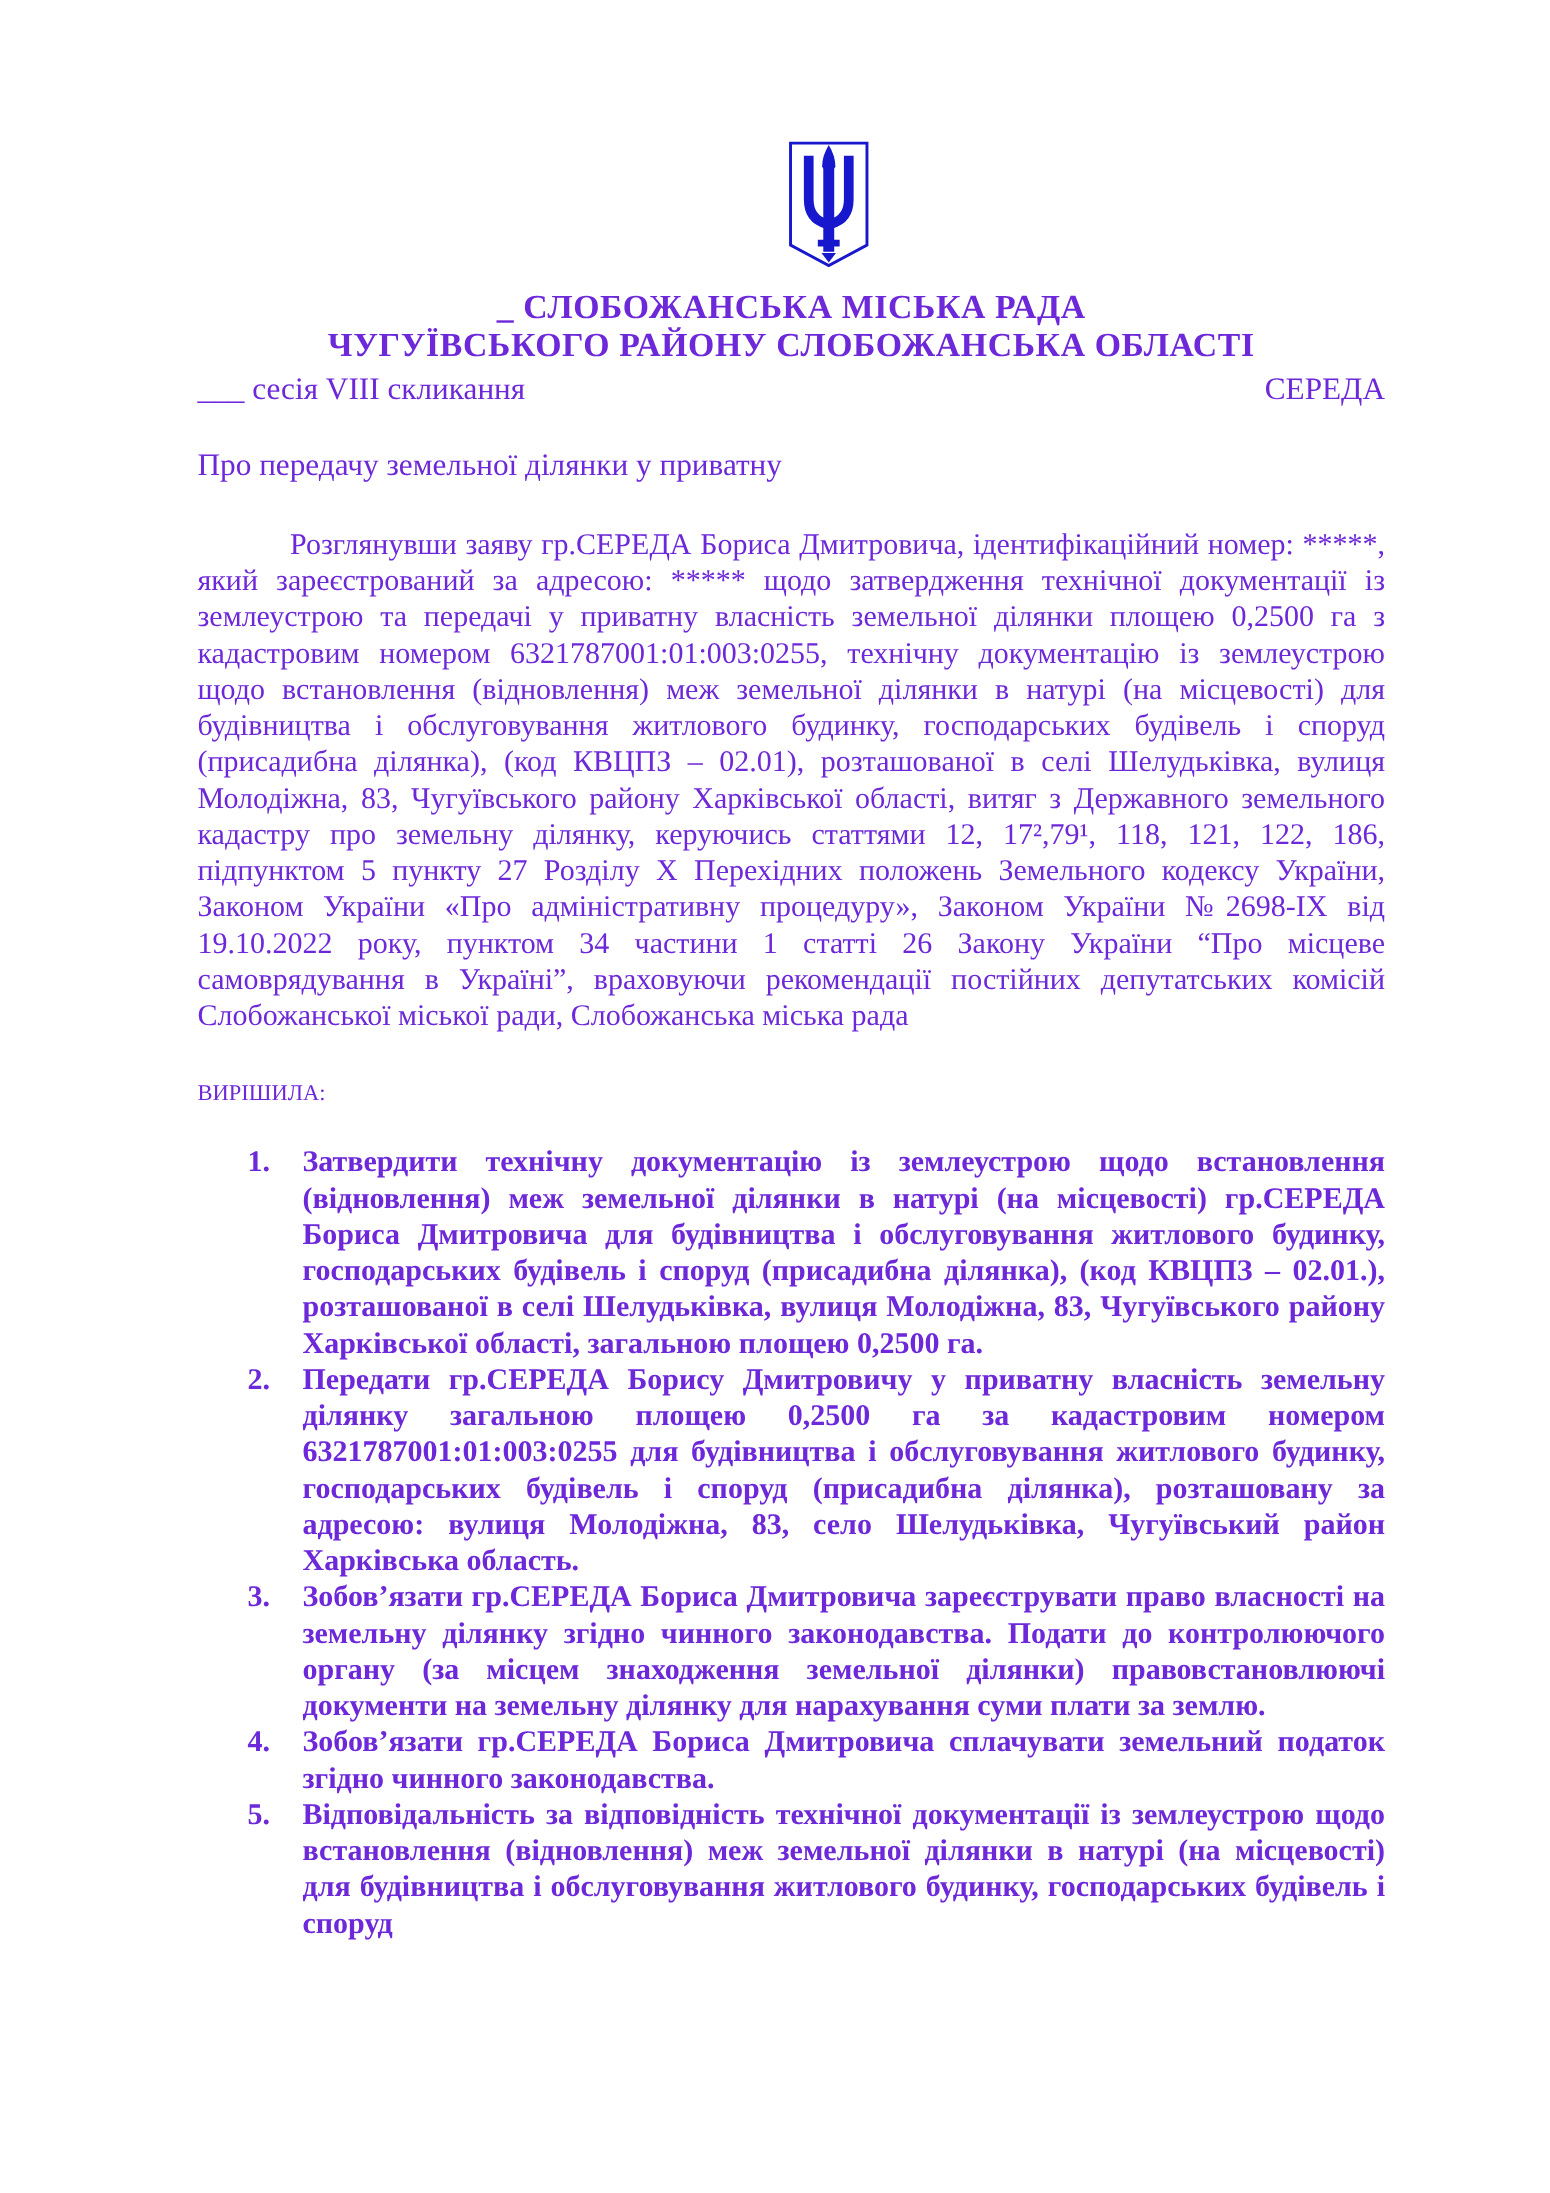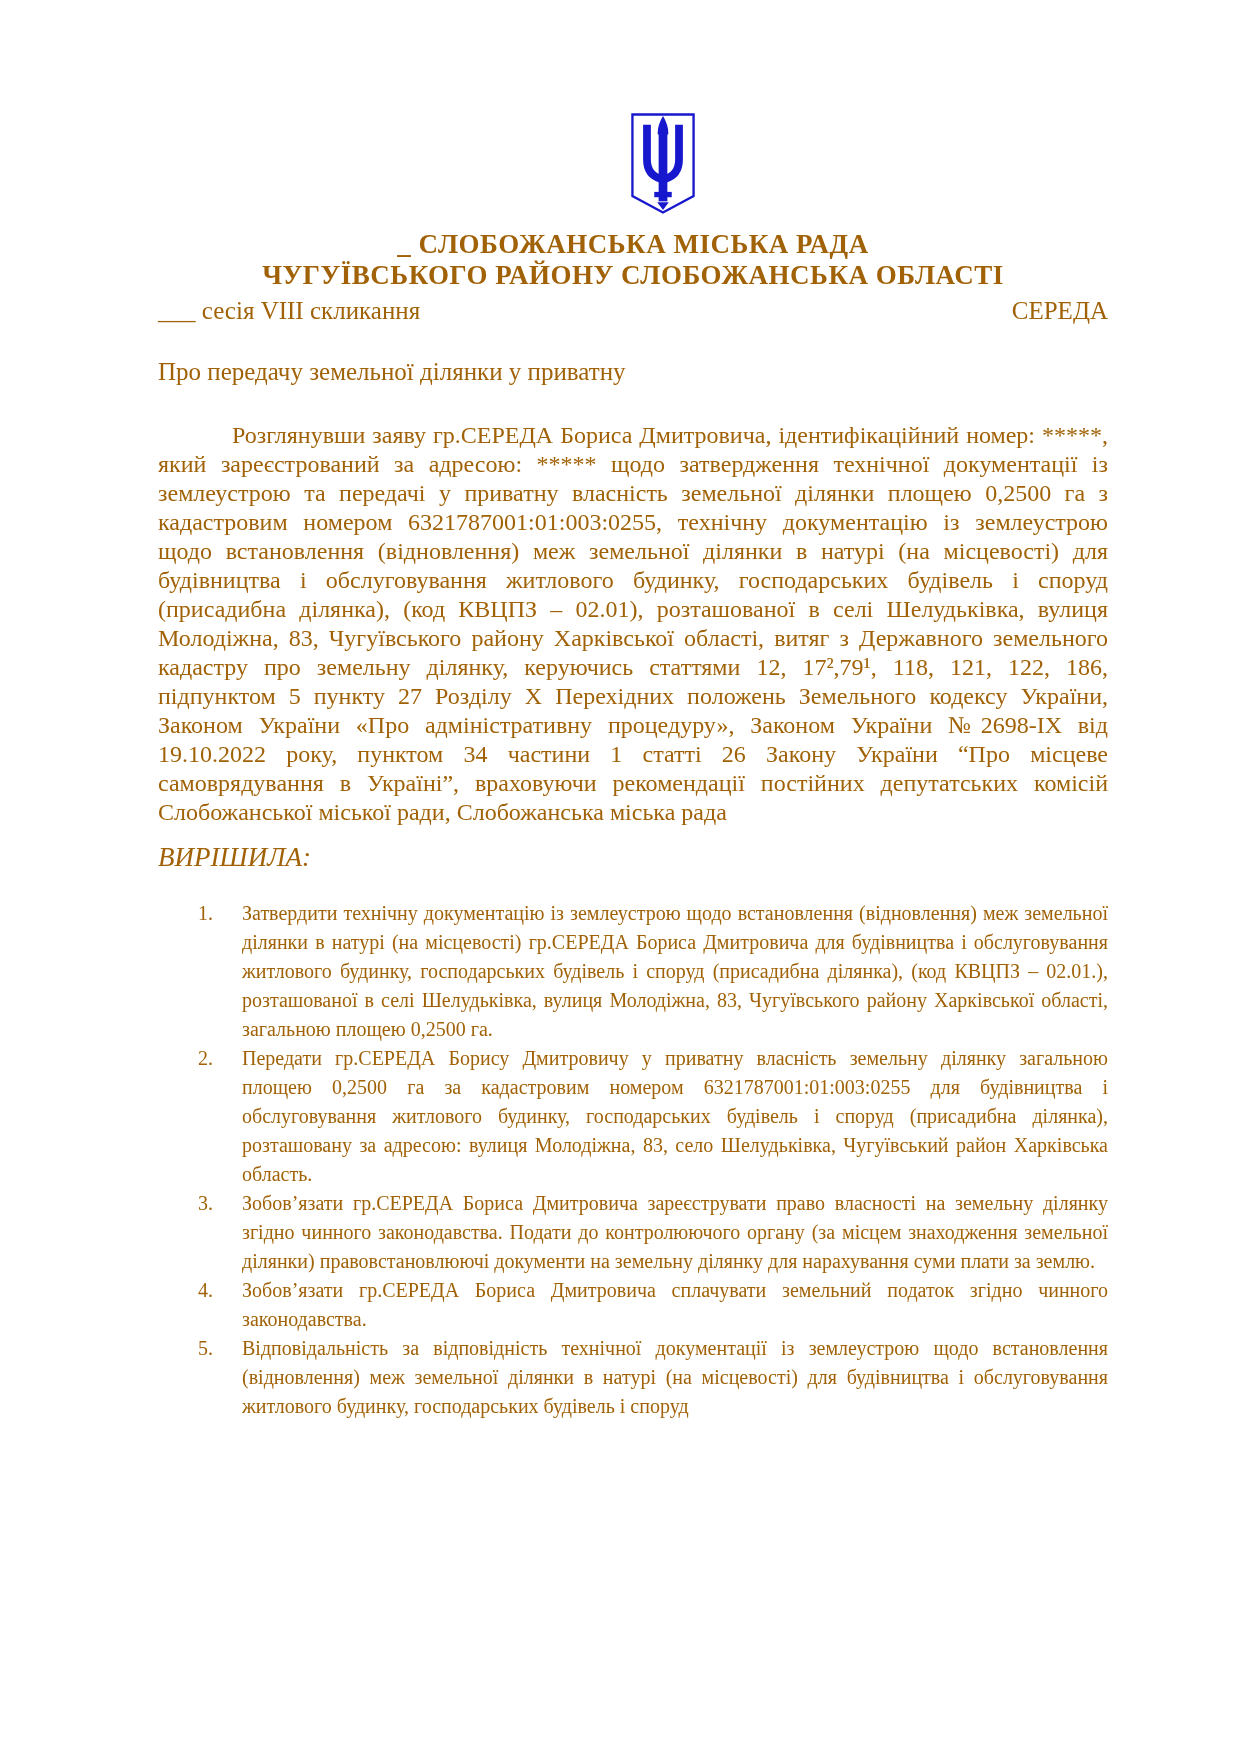--- a/index.html
+++ b/index.html
@@ -1,21 +1,21 @@
 <!DOCTYPE html>
 <html lang="uk"><head>
 <meta charset="utf-8">
 <style>
   html,body{margin:0;padding:0;background:#ffffff;}
   .page{
     position:relative;
     width:1240px;height:1754px;
     margin:0 auto;
     background:#ffffff;
-    color:#a16207;
+    color:#6d28d9;
     font-family:"Liberation Serif","DejaVu Serif",serif;
     box-sizing:border-box;
     padding:112px 132px 30px 158px;
     overflow:hidden;
   }
   .emblem-wrap{
     width:66px;margin:0 auto 10px auto;
     transform:translateX(30px);
   }
   .org-line{
@@ -60,37 +60,37 @@
     line-height:31px;
   }
   .preamble{
     margin:34px 0 0 0;
     font-size:24px;
     line-height:29px;
     text-align:justify;
     text-indent:74px;
   }
   .resolved{
-    margin-top:15px;
-    font-size:27px;
+    margin-top:31px;
+    font-size:18px;
     line-height:30px;
-    font-style:italic;
   }
   ol.items{
     margin:27px 0 0 0;
     padding:0;
     list-style:none;
     counter-reset:item;
   }
   ol.items li{
     position:relative;
     padding-left:84px;
-    font-size:20px;
+    font-size:24px;
     line-height:29px;
     text-align:justify;
+    font-weight:bold;
   }
   ol.items li::before{
     counter-increment:item;
     content:counter(item) ".";
     position:absolute;
     left:40px;
     top:0;
   }
 </style>
 </head>

